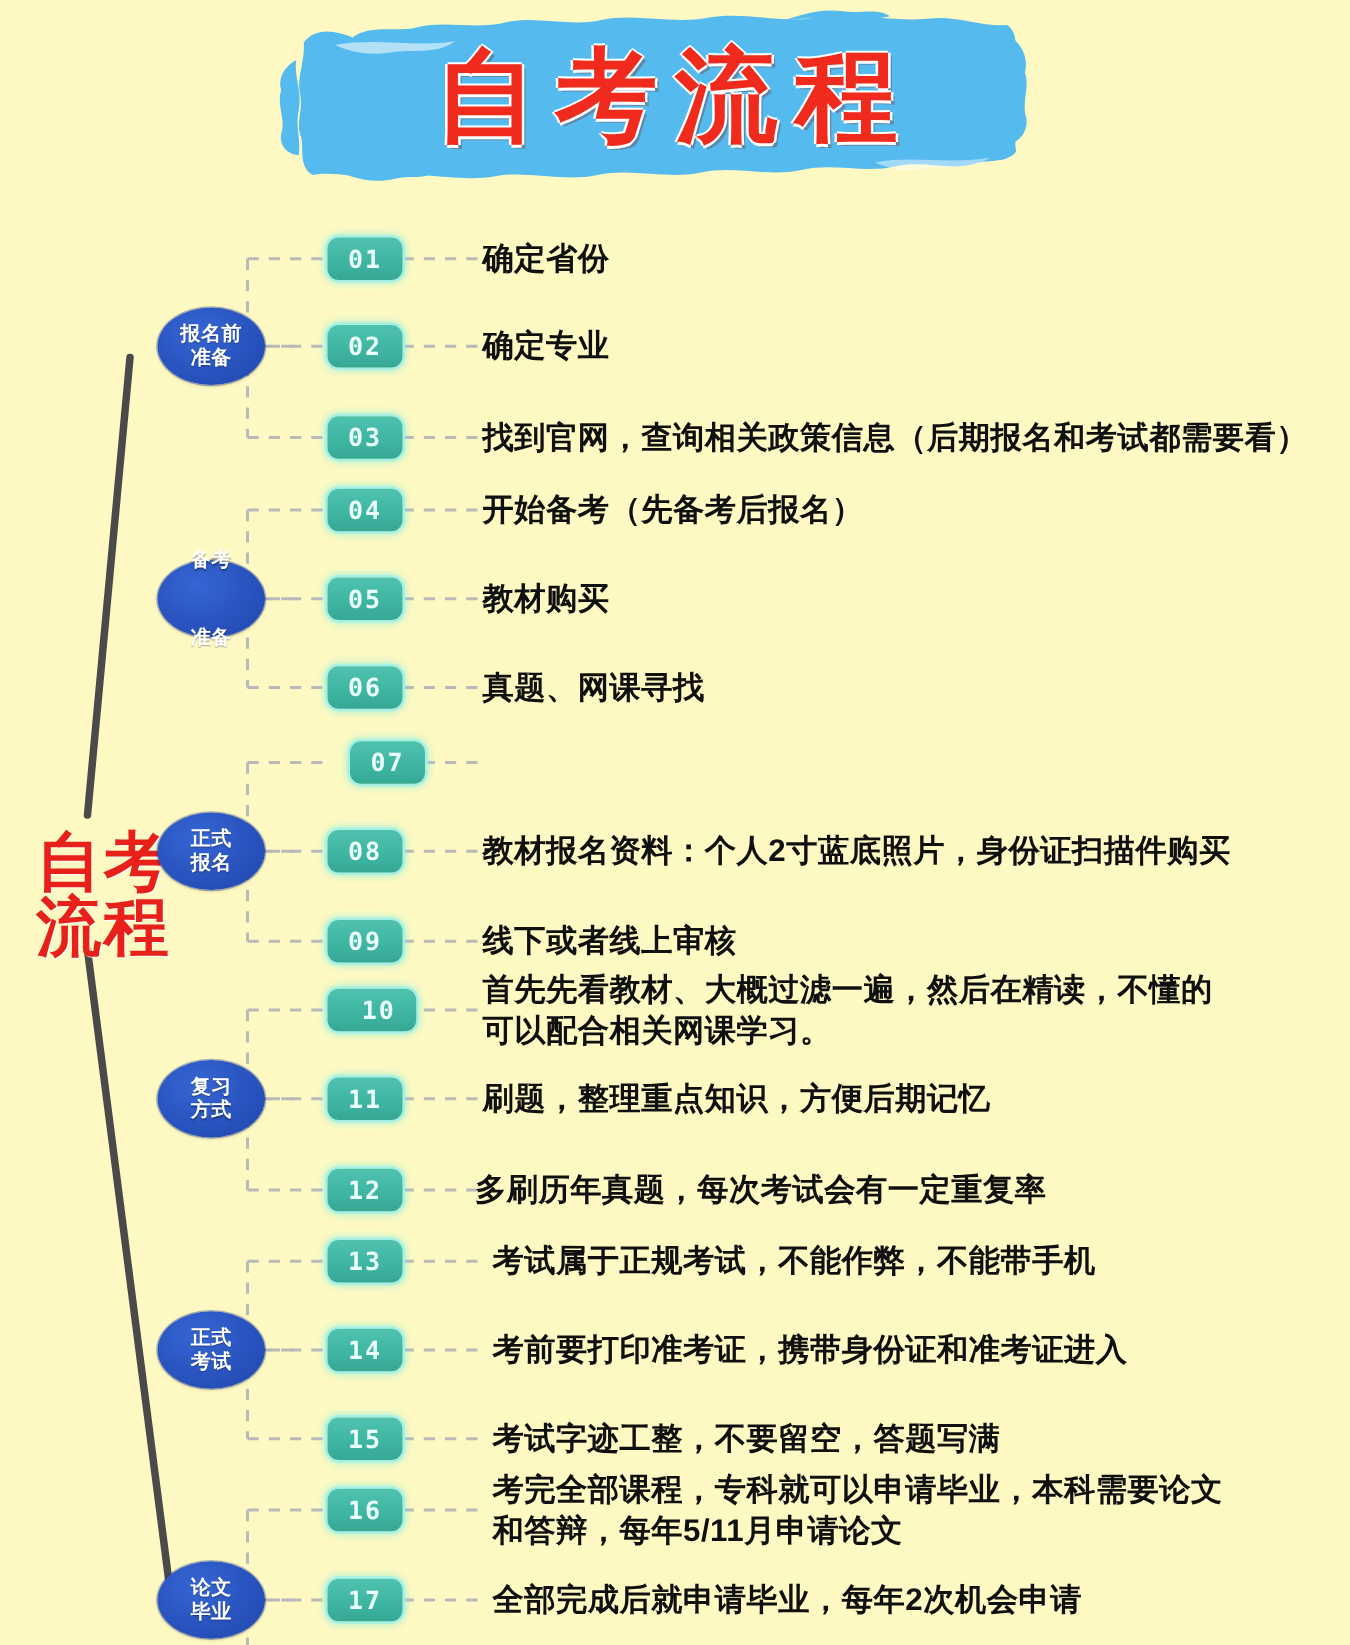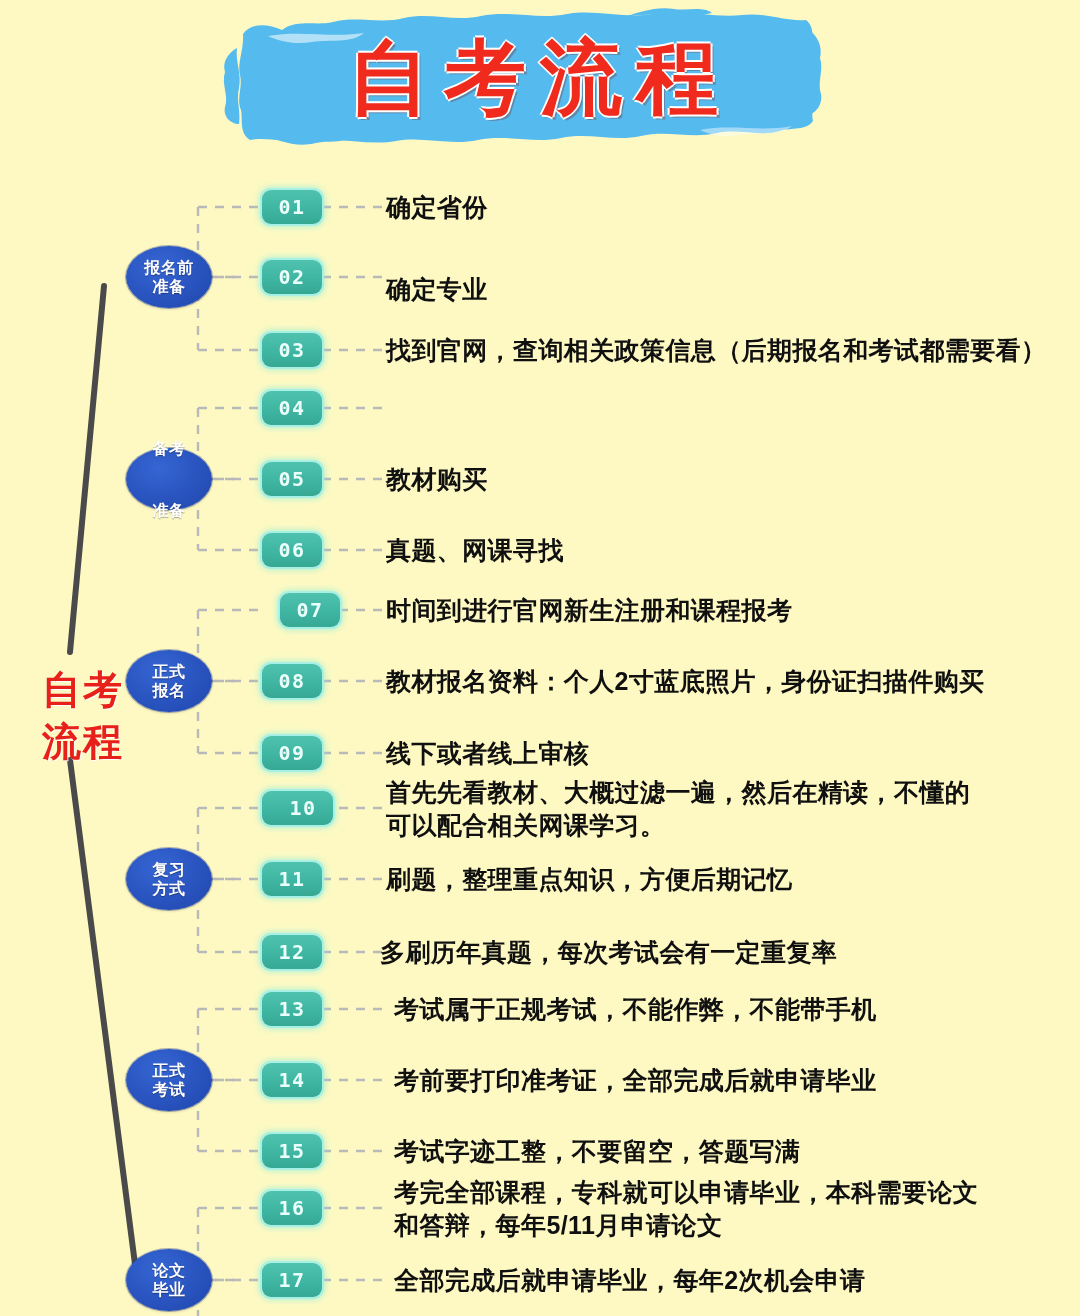--- a/index.html
+++ b/index.html
@@ -43,21 +43,21 @@
   
   #wires{position:absolute; left:0; top:0; width:1080px; height:1316px;}
 
   
   #trunk-label{
     position:absolute;
     left:22px; top:664px;
     width:122px;
     text-align:center;
     color:#E8201A;
-    font-size:39px;
+    font-size:52px;
     font-weight:bold;
     line-height:52px;
     letter-spacing:2px;
     text-shadow:1px 1px 0 rgba(255,255,255,.9);
   }
   #trunk-label span{display:block;}
 
   
   .cat{
     position:absolute;
@@ -240,31 +240,31 @@
   <div class="badge" style="left:262px; top:791px;padding-left:11px;">10</div>
   <div class="badge" style="left:262px; top:862px;">11</div>
   <div class="badge" style="left:262px; top:935px;">12</div>
   <div class="badge" style="left:262px; top:992px;">13</div>
   <div class="badge" style="left:262px; top:1063px;">14</div>
   <div class="badge" style="left:262px; top:1134px;">15</div>
   <div class="badge" style="left:262px; top:1191px;">16</div>
   <div class="badge" style="left:262px; top:1263px;">17</div>
 
   <div class="step-text" style="top:191px;">确定省份</div>
-  <div class="step-text" style="top:273px;text-align:center;">确定专业</div>
+  <div class="step-text" style="top:261px;text-align:center;">确定专业</div>
   <div class="step-text" style="top:334px;">找到官网，查询相关政策信息（后期报名和考试都需要看）</div>
+  <div class="step-text" style="top:392px;">开始备考（先备考后报名）</div>
   <div class="step-text" style="top:463px;">教材购买</div>
   <div class="step-text" style="top:534px;">真题、网课寻找</div>
-  <div class="step-text" style="top:594px;">时间到进行官网新生注册和课程报考</div>
   <div class="step-text" style="top:665px;">教材报名资料：个人2寸蓝底照片，身份证扫描件购买</div>
   <div class="step-text" style="top:737px;">线下或者线上审核</div>
   <div class="step-text" style="top:776px;">首先先看教材、大概过滤一遍，然后在精读，不懂的
 可以配合相关网课学习。</div>
   <div class="step-text" style="top:863px;">刷题，整理重点知识，方便后期记忆</div>
   <div class="step-text" style="top:936px; left:380px;">多刷历年真题，每次考试会有一定重复率</div>
   <div class="step-text" style="top:993px; left:394px;">考试属于正规考试，不能作弊，不能带手机</div>
-  <div class="step-text" style="top:1064px; left:394px;">考前要打印准考证，全部完成后就申请毕业</div>
+  <div class="step-text" style="top:1064px; left:394px;">考前要打印准考证，携带身份证和准考证进入</div>
   <div class="step-text" style="top:1135px; left:394px;">考试字迹工整，不要留空，答题写满</div>
   <div class="step-text" style="top:1176px; left:394px;">考完全部课程，专科就可以申请毕业，本科需要论文
 和答辩，每年5/11月申请论文</div>
   <div class="step-text" style="top:1264px; left:394px;">全部完成后就申请毕业，每年2次机会申请</div>
 
 </div>
 
 </body></html>

